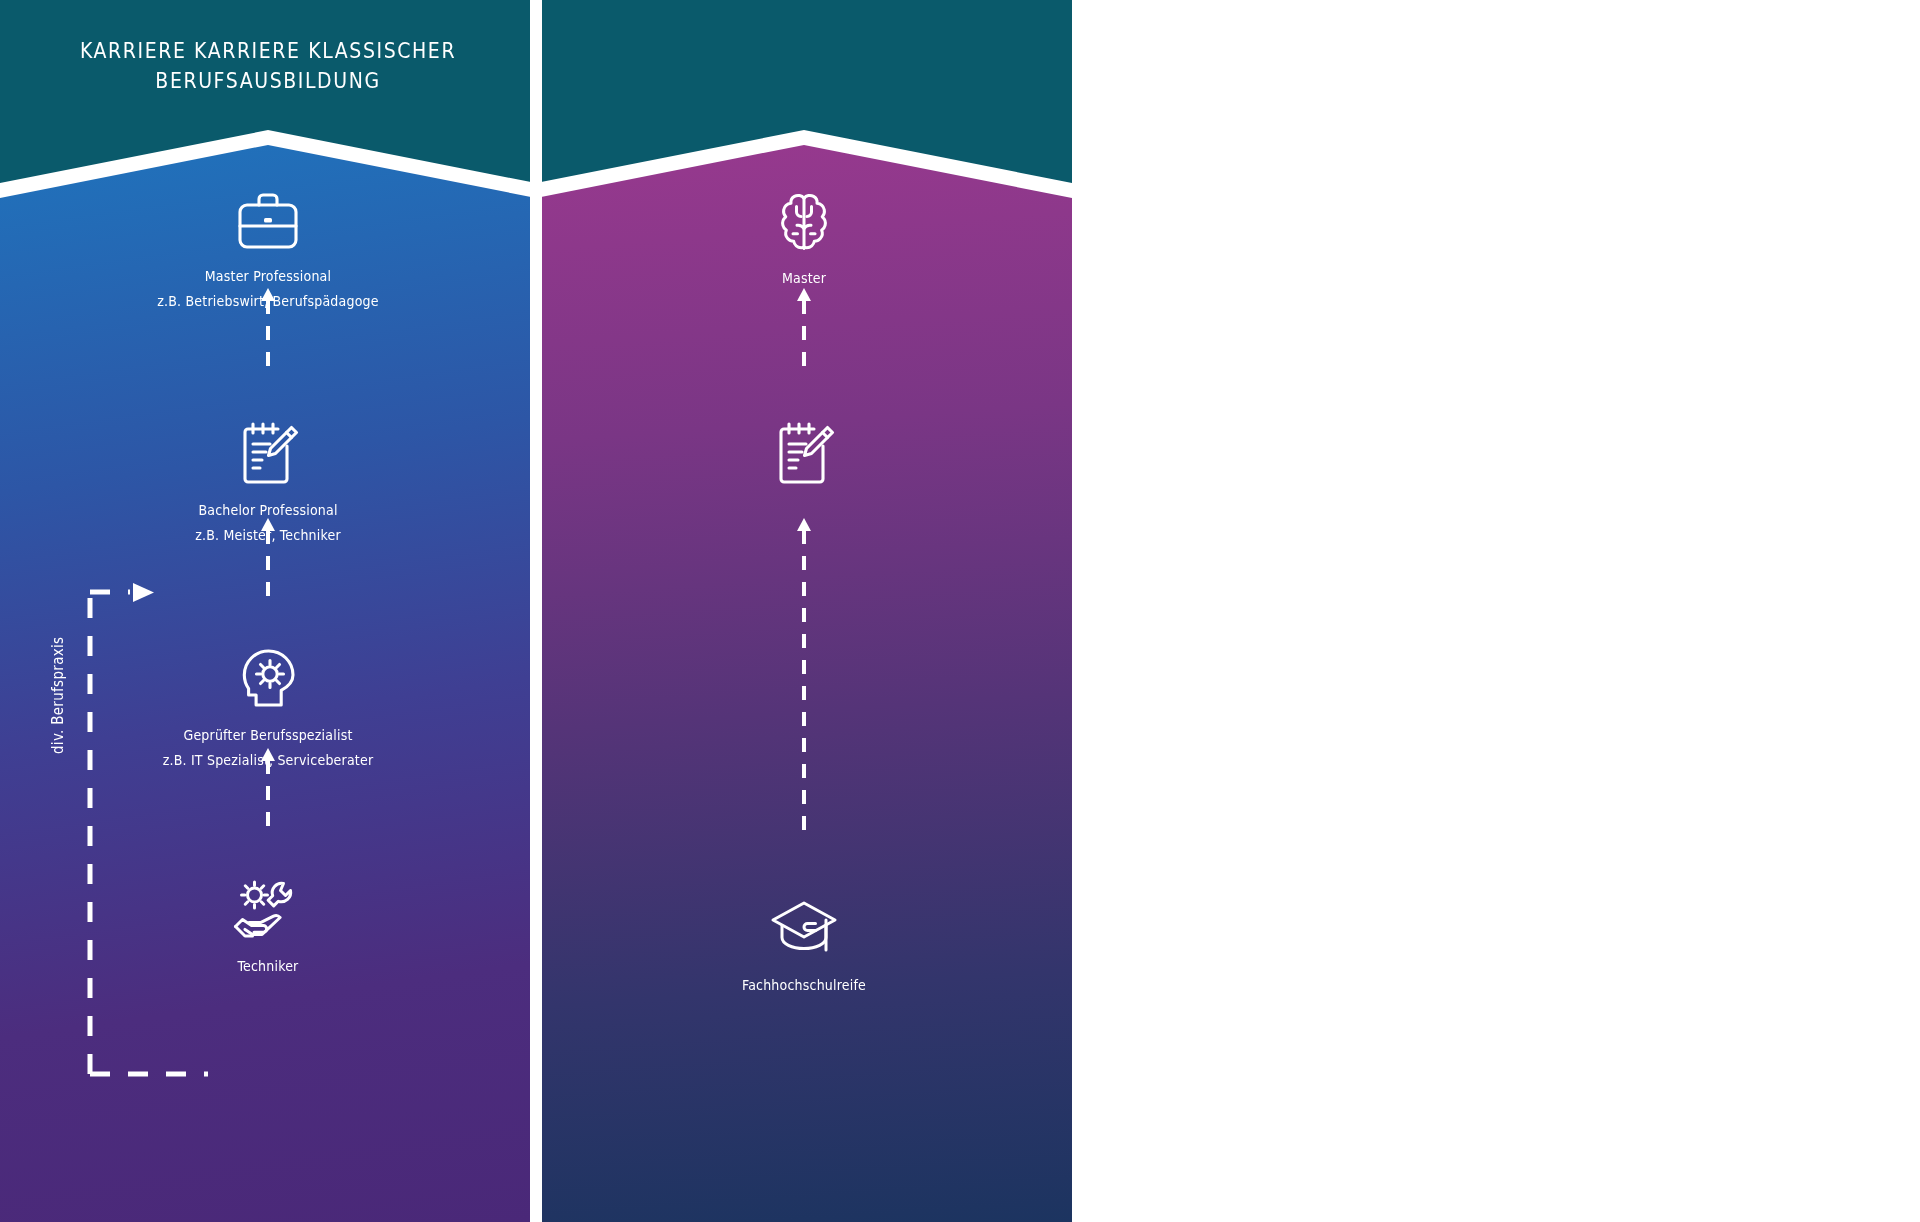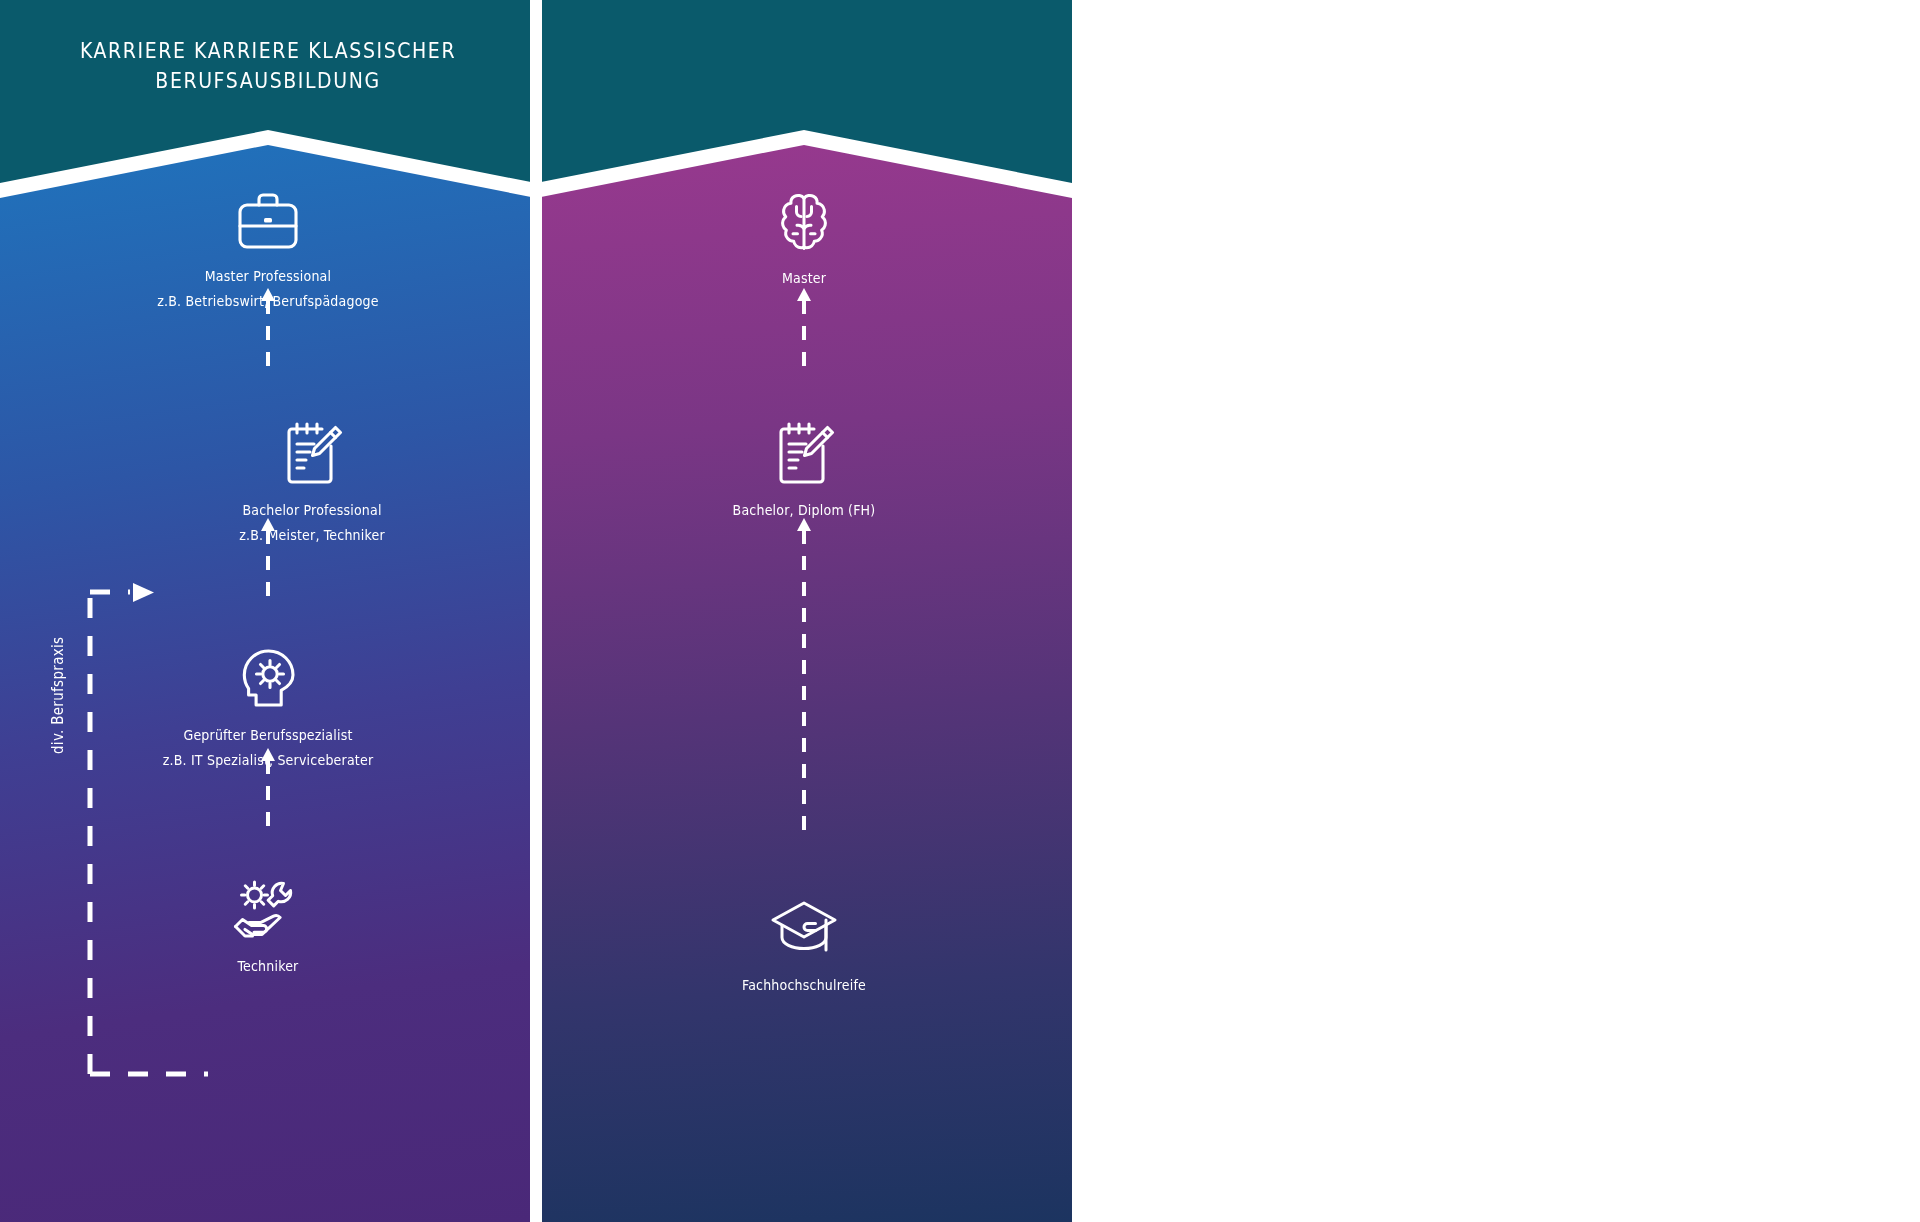--- a/index.html
+++ b/index.html
@@ -55,21 +55,21 @@
   .node .icon{display:block;margin:0 auto 0 auto;}
   .node .label{
     display:block;margin-top:6px;
     font-size:14px;line-height:29px;font-weight:400;color:#fff;
     letter-spacing:.2px;
     text-align:center;
   }
 
   
   #n-l-master   {top:190px;}
-  #n-l-bachelor {top:420px;margin-left:44px;}
+  #n-l-bachelor {top:420px;}
   #n-l-spezi    {top:647px;}
   #n-l-ausb     {top:878px;}
   
   #n-r-master   {top:190px;}
   #n-r-bachelor {top:420px;}
   #n-r-fhreife  {top:899px;}
 
   
   .arrow-up{position:absolute;left:50%;transform:translateX(-50%);width:14px;}
   .arrow-up .shaft{
@@ -227,21 +227,20 @@
     <div class="node" id="n-r-bachelor">
       <span class="icon">
         <svg width="64" height="66" viewBox="0 0 64 66" fill="none" stroke="#fff" stroke-width="3.1" stroke-linecap="round" stroke-linejoin="round">
           <path d="M51 26V59a3 3 0 0 1-3 3H12a3 3 0 0 1-3-3V12a3 3 0 0 1 3-3h30"></path>
           <path d="M17 4v9M27 4v9M37 4v9"></path>
           <path d="M17 24h17M17 32h13M17 40h9M17 48h7"></path>
           <path d="M55.5 7.5l5 5-21 21-7 2 2-7z"></path>
           <path d="M50.5 12.5l5 5"></path>
         </svg>
       </span>
-      <span class="label">Bachelor, Diplom (FH)</span>
     </div>
 
     <div class="arrow-up" id="arr-r-2">
       <span class="head"></span>
       <span class="shaft"></span>
     </div>
 
     <div class="node" id="n-r-fhreife">
       <span class="icon">
         <svg width="72" height="62" viewBox="0 0 72 62" fill="none" stroke="#fff" stroke-width="3" stroke-linecap="round" stroke-linejoin="round">

